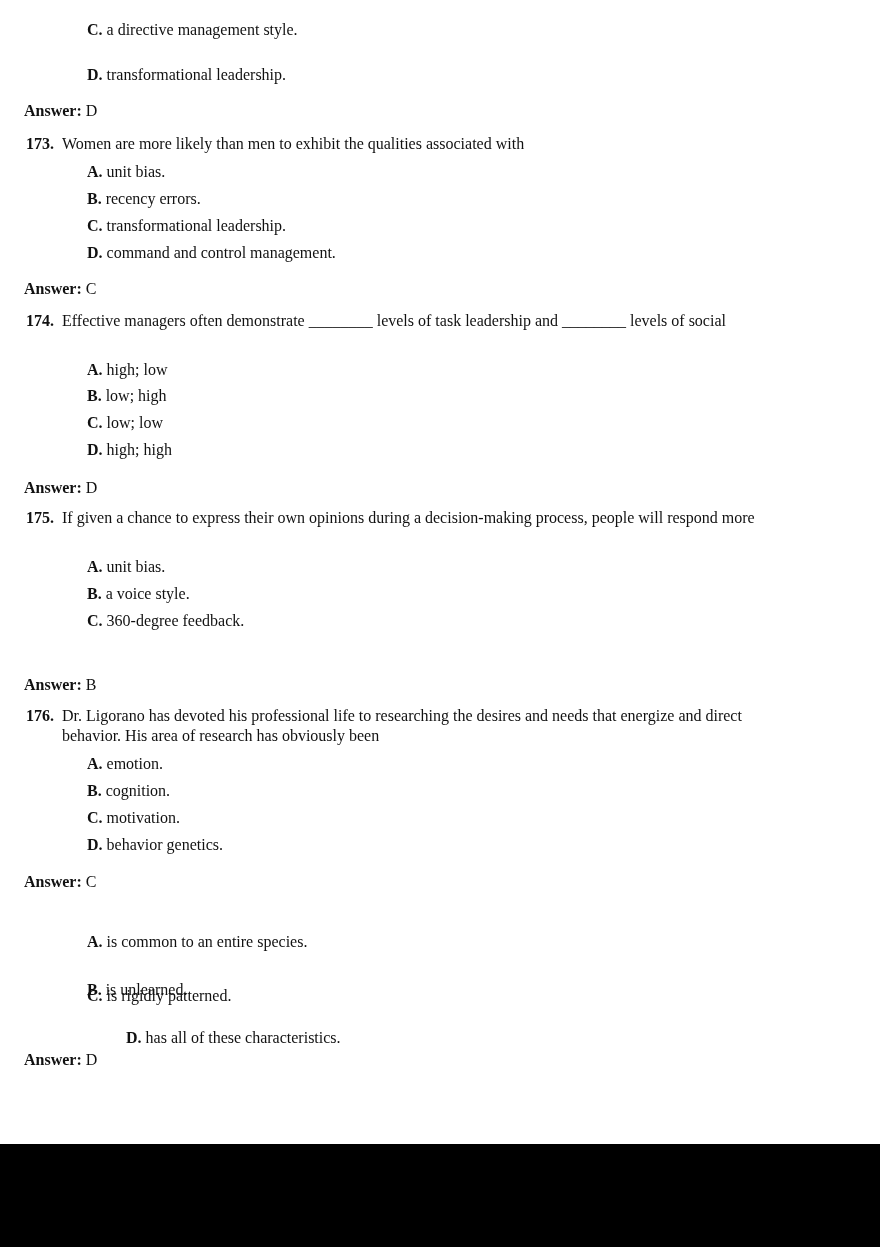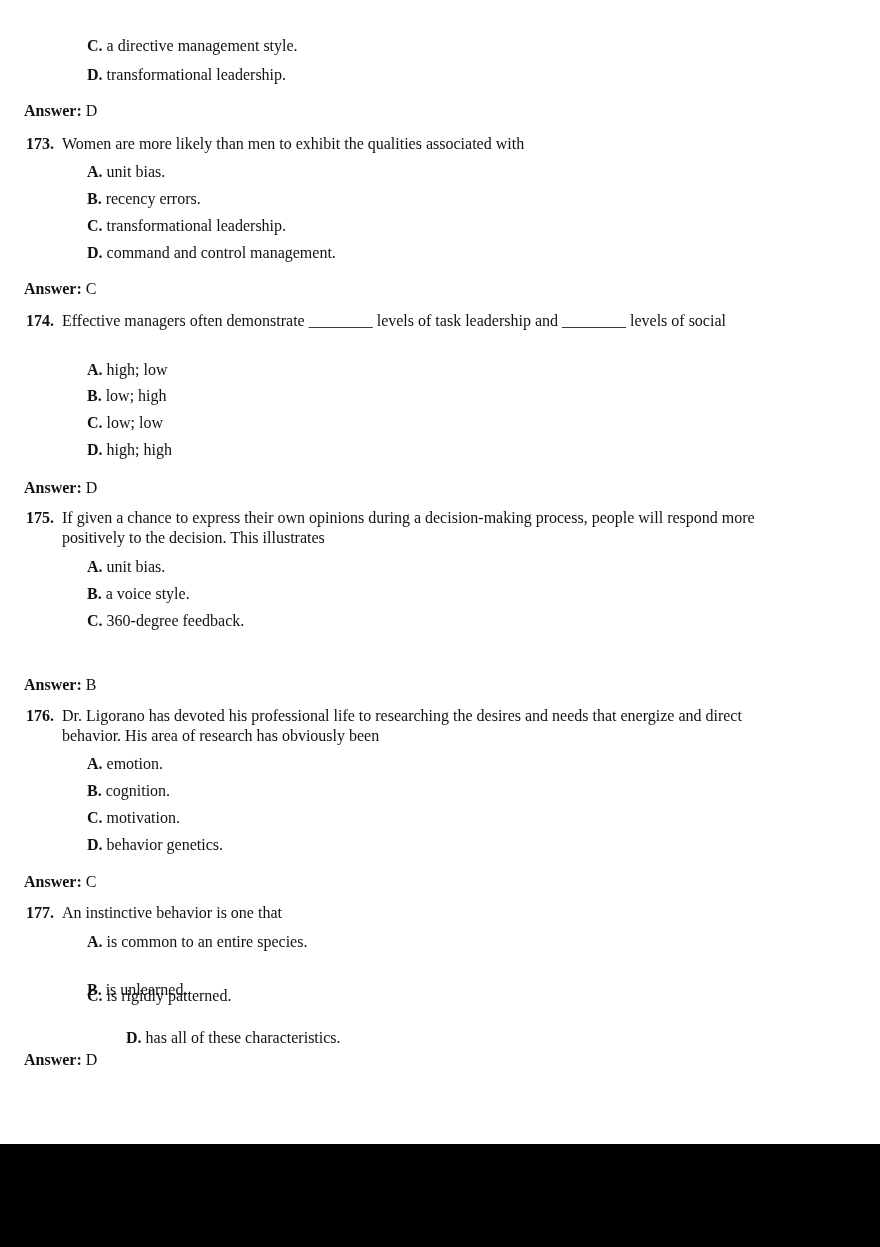--- a/index.html
+++ b/index.html
@@ -17,21 +17,21 @@
     .stem .num { font-weight: bold; display: inline-block; width: 36px; }
     .stem .cont { padding-left: 36px; display: block; }
     .letter { font-weight: bold; }
     .ans .lab { font-weight: bold; }
   </style>
 </head>
 <body>
 
 <div class="page">
 
-  <div class="line opt" style="top:36px;text-align:center;">
+  <div class="line opt" style="top:20px;text-align:center;">
     <span class="letter">C.</span>
     <span>a directive management style.</span>
   </div>
   <div class="line opt" style="top:65px;">
     <span class="letter">D.</span>
     <span>transformational leadership.</span>
   </div>
   <div class="line ans" style="top:101px;">
     <span class="lab">Answer:</span>
     <span>D</span>
@@ -80,21 +80,20 @@
     <span class="letter">D.</span>
     <span>high; high</span>
   </div>
   <div class="line ans" style="top:478px;">
     <span class="lab">Answer:</span>
     <span>D</span>
   </div>
 
   <div class="line stem" style="top:508px;">
     <span class="num">175.</span><span>If given a chance to express their own opinions during a decision-making process, people will respond more</span>
-    <span class="cont">positively to the decision. This illustrates</span>
   </div>
   <div class="line opt" style="top:557px;">
     <span class="letter">A.</span>
     <span>unit bias.</span>
   </div>
   <div class="line opt" style="top:584px;">
     <span class="letter">B.</span>
     <span>a voice style.</span>
   </div>
   <div class="line opt" style="top:611px;">
@@ -124,23 +123,20 @@
   </div>
   <div class="line opt" style="top:835px;">
     <span class="letter">D.</span>
     <span>behavior genetics.</span>
   </div>
   <div class="line ans" style="top:872px;">
     <span class="lab">Answer:</span>
     <span>C</span>
   </div>
 
-  <div class="line stem" style="top:903px;">
-    <span class="num">177.</span><span>An instinctive behavior is one that</span>
-  </div>
   <div class="line opt" style="top:932px;">
     <span class="letter">A.</span>
     <span>is common to an entire species.</span>
   </div>
   <div class="line opt" style="top:959px;margin-top:21px;">
     <span class="letter">B.</span>
     <span>is unlearned.</span>
   </div>
   <div class="line opt" style="top:986px;">
     <span class="letter">C.</span>

